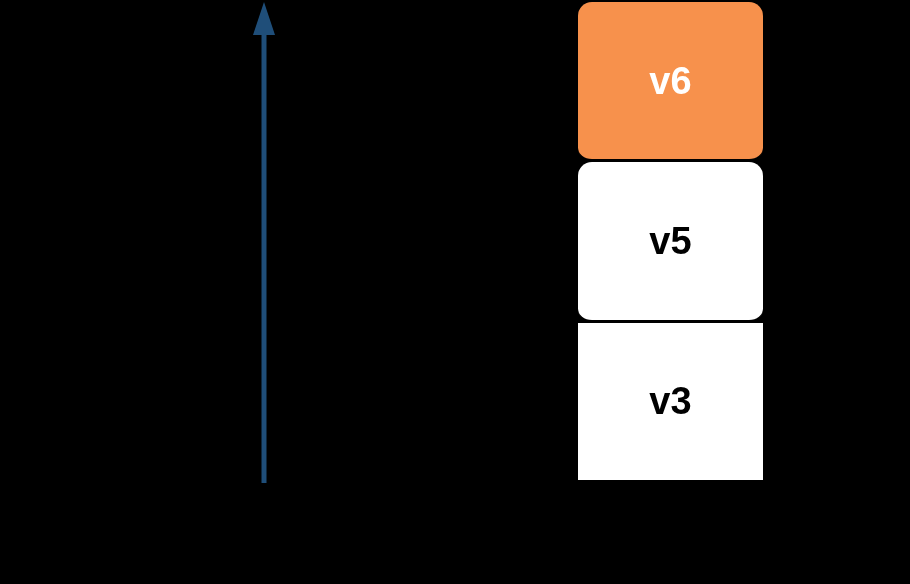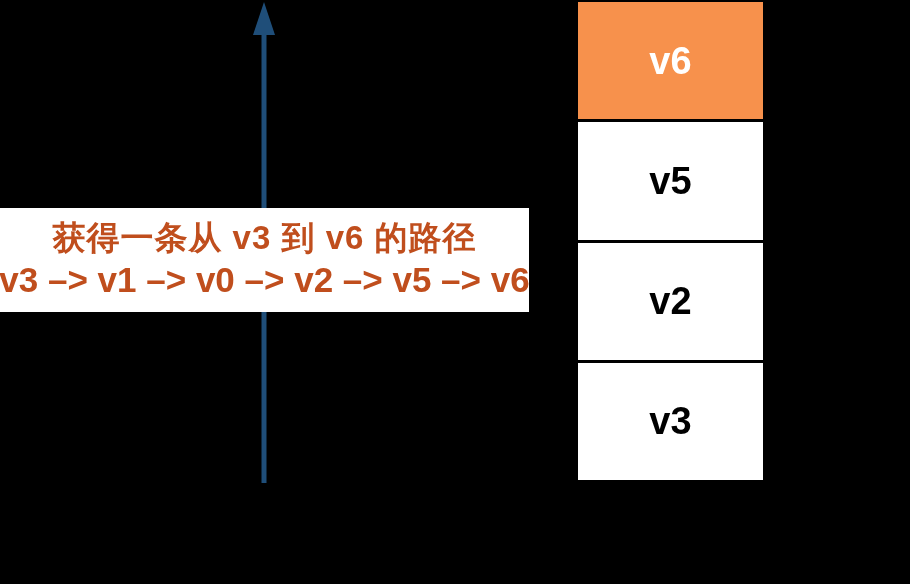--- a/index.html
+++ b/index.html
@@ -93,41 +93,37 @@
     color: var(--cell-text);
     font-size: 38px;
     font-weight: bold;
     display: flex;
     align-items: center;
     justify-content: center;
     line-height: 1;
   }
   .stack .cell:not(:last-child) {
     border-bottom: 3px solid var(--cell-border);
+    border-radius: 14px;
   }
   .stack .cell.highlighted {
     background: var(--highlight-orange);
     color: var(--highlight-text);
   }
 </style>
 </head>
 <body>
 
 <div class="canvas">
 
   <svg class="arrow-svg" viewBox="0 0 40 481" preserveAspectRatio="none">
     <line class="shaft" x1="20" y1="481" x2="20" y2="30"></line>
     <polygon class="head" points="20,0 9,33 31,33"></polygon>
   </svg>
 
-  <div class="annotation">
-    <div class="line1">获得一条从 v3 到 v6 的路径</div>
-    <div class="line2">v3 –&gt; v1 –&gt; v0 –&gt; v2 –&gt; v5 –&gt; v6</div>
-  </div>
 
   <div class="stack" id="stack">
       <div class="cell highlighted">v6</div>
       <div class="cell">v5</div>
-      <div class="cell">v2</div>
       <div class="cell">v3</div>
     </div>
 
 </div>
 
 </body></html>

